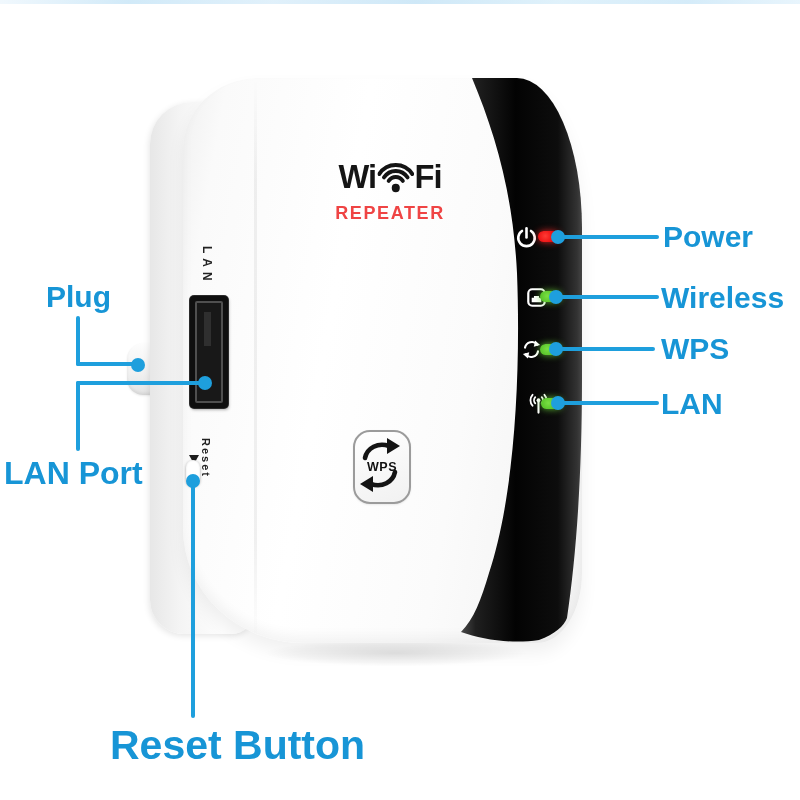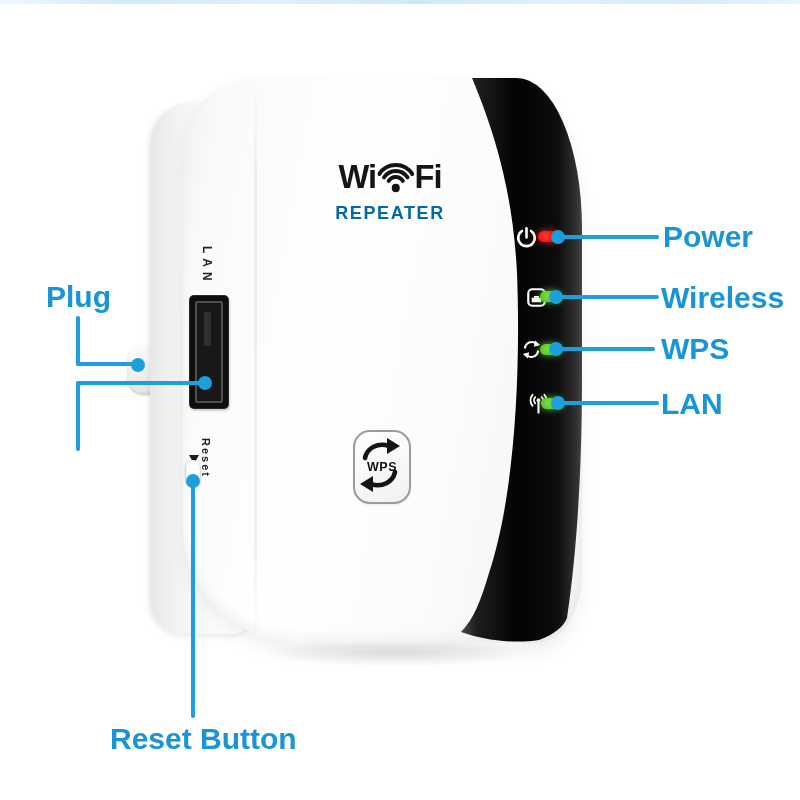--- a/index.html
+++ b/index.html
@@ -46,21 +46,21 @@
     border-left:5px solid transparent;border-right:5px solid transparent;border-top:9px solid #1d1d1d;}
   .reset-nub{position:absolute;left:186px;top:460px;width:14px;height:26px;background:#fff;
     border-radius:7px;box-shadow:0 1px 3px rgba(0,0,0,.35),inset 0 0 2px #ddd;z-index:5;}
 
   
   .logo-row{position:absolute;left:320px;top:156px;width:140px;height:40px;display:flex;
     align-items:flex-end;justify-content:center;font-size:34px;font-weight:800;color:#151515;
     letter-spacing:-1px;transform:scaleX(.96);z-index:4;}
   .logo-signal{margin:0 1px 2px;}
   .repeater{position:absolute;left:320px;top:203px;width:140px;text-align:center;font-size:18px;
-    font-weight:700;letter-spacing:1.6px;color:#0369a1;z-index:4;}
+    font-weight:700;letter-spacing:1.6px;color:#ef4444;z-index:4;}
 
   
   .wps-btn{position:absolute;left:353px;top:430px;width:54px;height:70px;border-radius:17px;
     border:2px solid #9b9b9b;background:linear-gradient(160deg,#ffffff,#f1f1f1);
     box-shadow:0 1px 2px rgba(0,0,0,.08);z-index:4;}
   .wps-btn-label{position:absolute;left:0;top:28px;width:100%;text-align:center;font-size:12.5px;
     font-weight:800;letter-spacing:.5px;color:#111;}
   .wps-arrows{position:absolute;left:2px;top:2px;}
 
   
@@ -70,21 +70,21 @@
     box-shadow:0 0 7px rgba(255,40,40,.85);}
   .led-green{background:radial-gradient(circle at 35% 45%,#79e043,#46b31c 75%);
     box-shadow:0 0 7px rgba(110,220,60,.85);}
 
   
   .cline{position:absolute;background:#1e9fdd;border-radius:2px;z-index:6;}
   .cdot{position:absolute;width:14px;height:14px;border-radius:50%;background:#1e9fdd;z-index:7;}
   .clabel{position:absolute;color:#1795d6;font-weight:800;z-index:7;white-space:nowrap;}
   .lbl-plug{left:46px;top:280px;font-size:30px;}
   .lbl-lanport{left:4px;top:455px;font-size:32px;}
-  .lbl-reset{left:110px;top:722px;font-size:30px;}
+  .lbl-reset{left:110px;top:722px;font-size:41px;}
   .lbl-power{left:663px;top:220px;font-size:30px;}
   .lbl-wireless{left:661px;top:281px;font-size:30px;}
   .lbl-wps{left:661px;top:332px;font-size:30px;}
   .lbl-lan{left:661px;top:387px;font-size:30px;}
 </style>
 </head>
 <body>
 
 <div id="stage">
 
@@ -183,19 +183,20 @@
 
   <div class="cdot" style="left:131px;top:358px;"></div>
   <div class="cdot" style="left:198px;top:376px;"></div>
   <div class="cdot" style="left:186px;top:474px;"></div>
   <div class="cdot" style="left:551px;top:230px;"></div>
   <div class="cdot" style="left:549px;top:290px;"></div>
   <div class="cdot" style="left:549px;top:342px;"></div>
   <div class="cdot" style="left:551px;top:396px;"></div>
 
   <div class="clabel lbl-plug">Plug</div>
+  <div class="clabel lbl-lanport">LAN Port</div>
   <div class="clabel lbl-reset">Reset Button</div>
   <div class="clabel lbl-power">Power</div>
   <div class="clabel lbl-wireless">Wireless</div>
   <div class="clabel lbl-wps">WPS</div>
   <div class="clabel lbl-lan">LAN</div>
 
 </div>
 
 </body></html>

